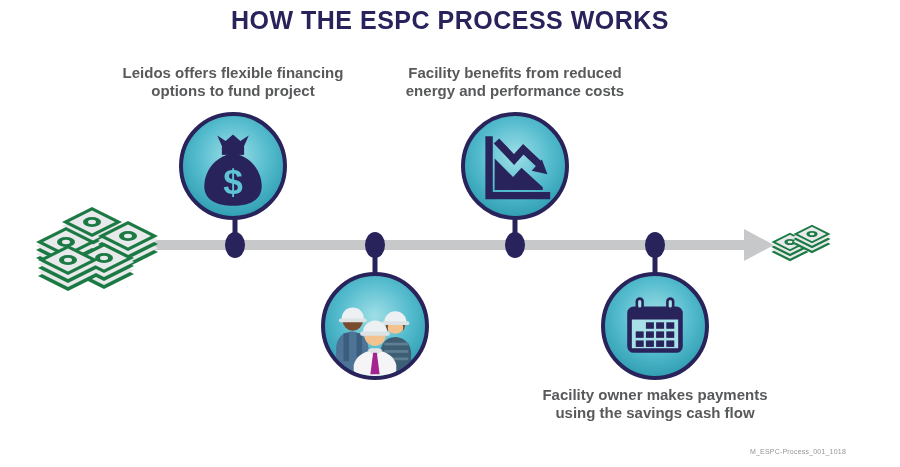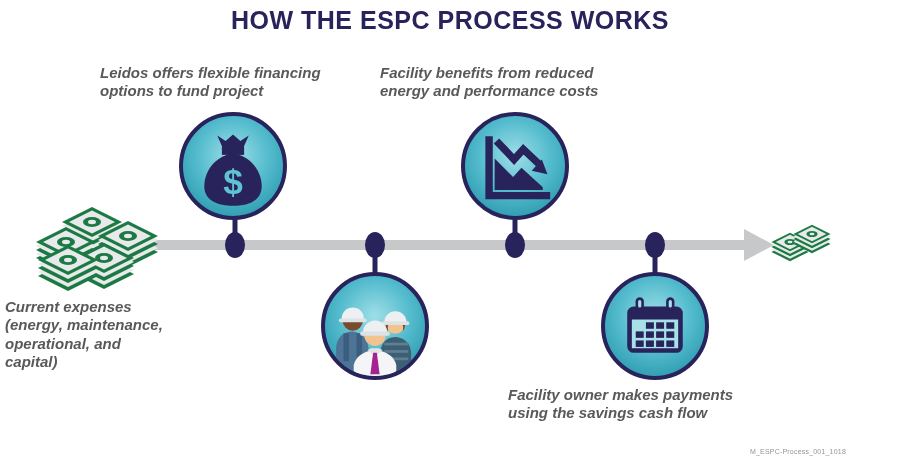--- a/index.html
+++ b/index.html
@@ -5,22 +5,22 @@
   html,body{margin:0;padding:0;background:#ffffff;}
   .canvas{
     position:relative;width:860px;height:467px;background:#ffffff;overflow:hidden;
     font-family:"Liberation Sans", sans-serif;
   }
   .title{
     position:absolute;left:0;top:6px;width:900px;text-align:center;
     font-size:25px;font-weight:bold;letter-spacing:.5px;color:#29235C;
   }
   .caption{
-    position:absolute;text-align:left;color:#58595B;font-weight:bold;
-    font-size:15px;line-height:1.22;white-space:pre-line;font-style:italic;
+    position:absolute;text-align:center;color:#58595B;font-weight:bold;
+    font-size:15px;line-height:1.22;white-space:pre-line;
   }
   .cap-financing{left:100px;top:64px;width:266px;}
   .cap-benefits{left:380px;top:64px;width:270px;}
   .cap-improvements{left:697px;top:153px;width:198px;}
   .cap-current{left:5px;top:298px;width:180px;}
   .cap-implements{left:228px;top:386px;width:294px;}
   .cap-payments{left:508px;top:386px;width:294px;}
   .timeline-layer{position:absolute;left:0;top:0;z-index:1;}
   .step-circle{
     position:absolute;width:108px;height:108px;border-radius:50%;
@@ -43,24 +43,20 @@
 <body>
 
 <div class="canvas">
 
   <div class="title">HOW THE ESPC PROCESS WORKS</div>
 
   <div class="caption cap-financing">Leidos offers flexible financing
 options to fund project</div>
   <div class="caption cap-benefits">Facility benefits from reduced
 energy and performance costs</div>
-  <div class="caption cap-current">Current expenses
-(energy, maintenance,
-operational, and
-capital)</div>
   <div class="caption cap-payments">Facility owner makes payments
 using the savings cash flow</div>
 
   <svg class="timeline-layer" width="900" height="467" viewBox="0 0 900 467">
     <rect x="152" y="240" width="594" height="10" fill="#C7C8CA"></rect>
     <polygon points="744,229 774,245 744,261" fill="#C7C8CA"></polygon>
     <line x1="235" y1="214" x2="235" y2="245" stroke="#29235C" stroke-width="5"></line>
     <line x1="515" y1="214" x2="515" y2="245" stroke="#29235C" stroke-width="5"></line>
     <line x1="375" y1="245" x2="375" y2="278" stroke="#29235C" stroke-width="5"></line>
     <line x1="655" y1="245" x2="655" y2="278" stroke="#29235C" stroke-width="5"></line>

